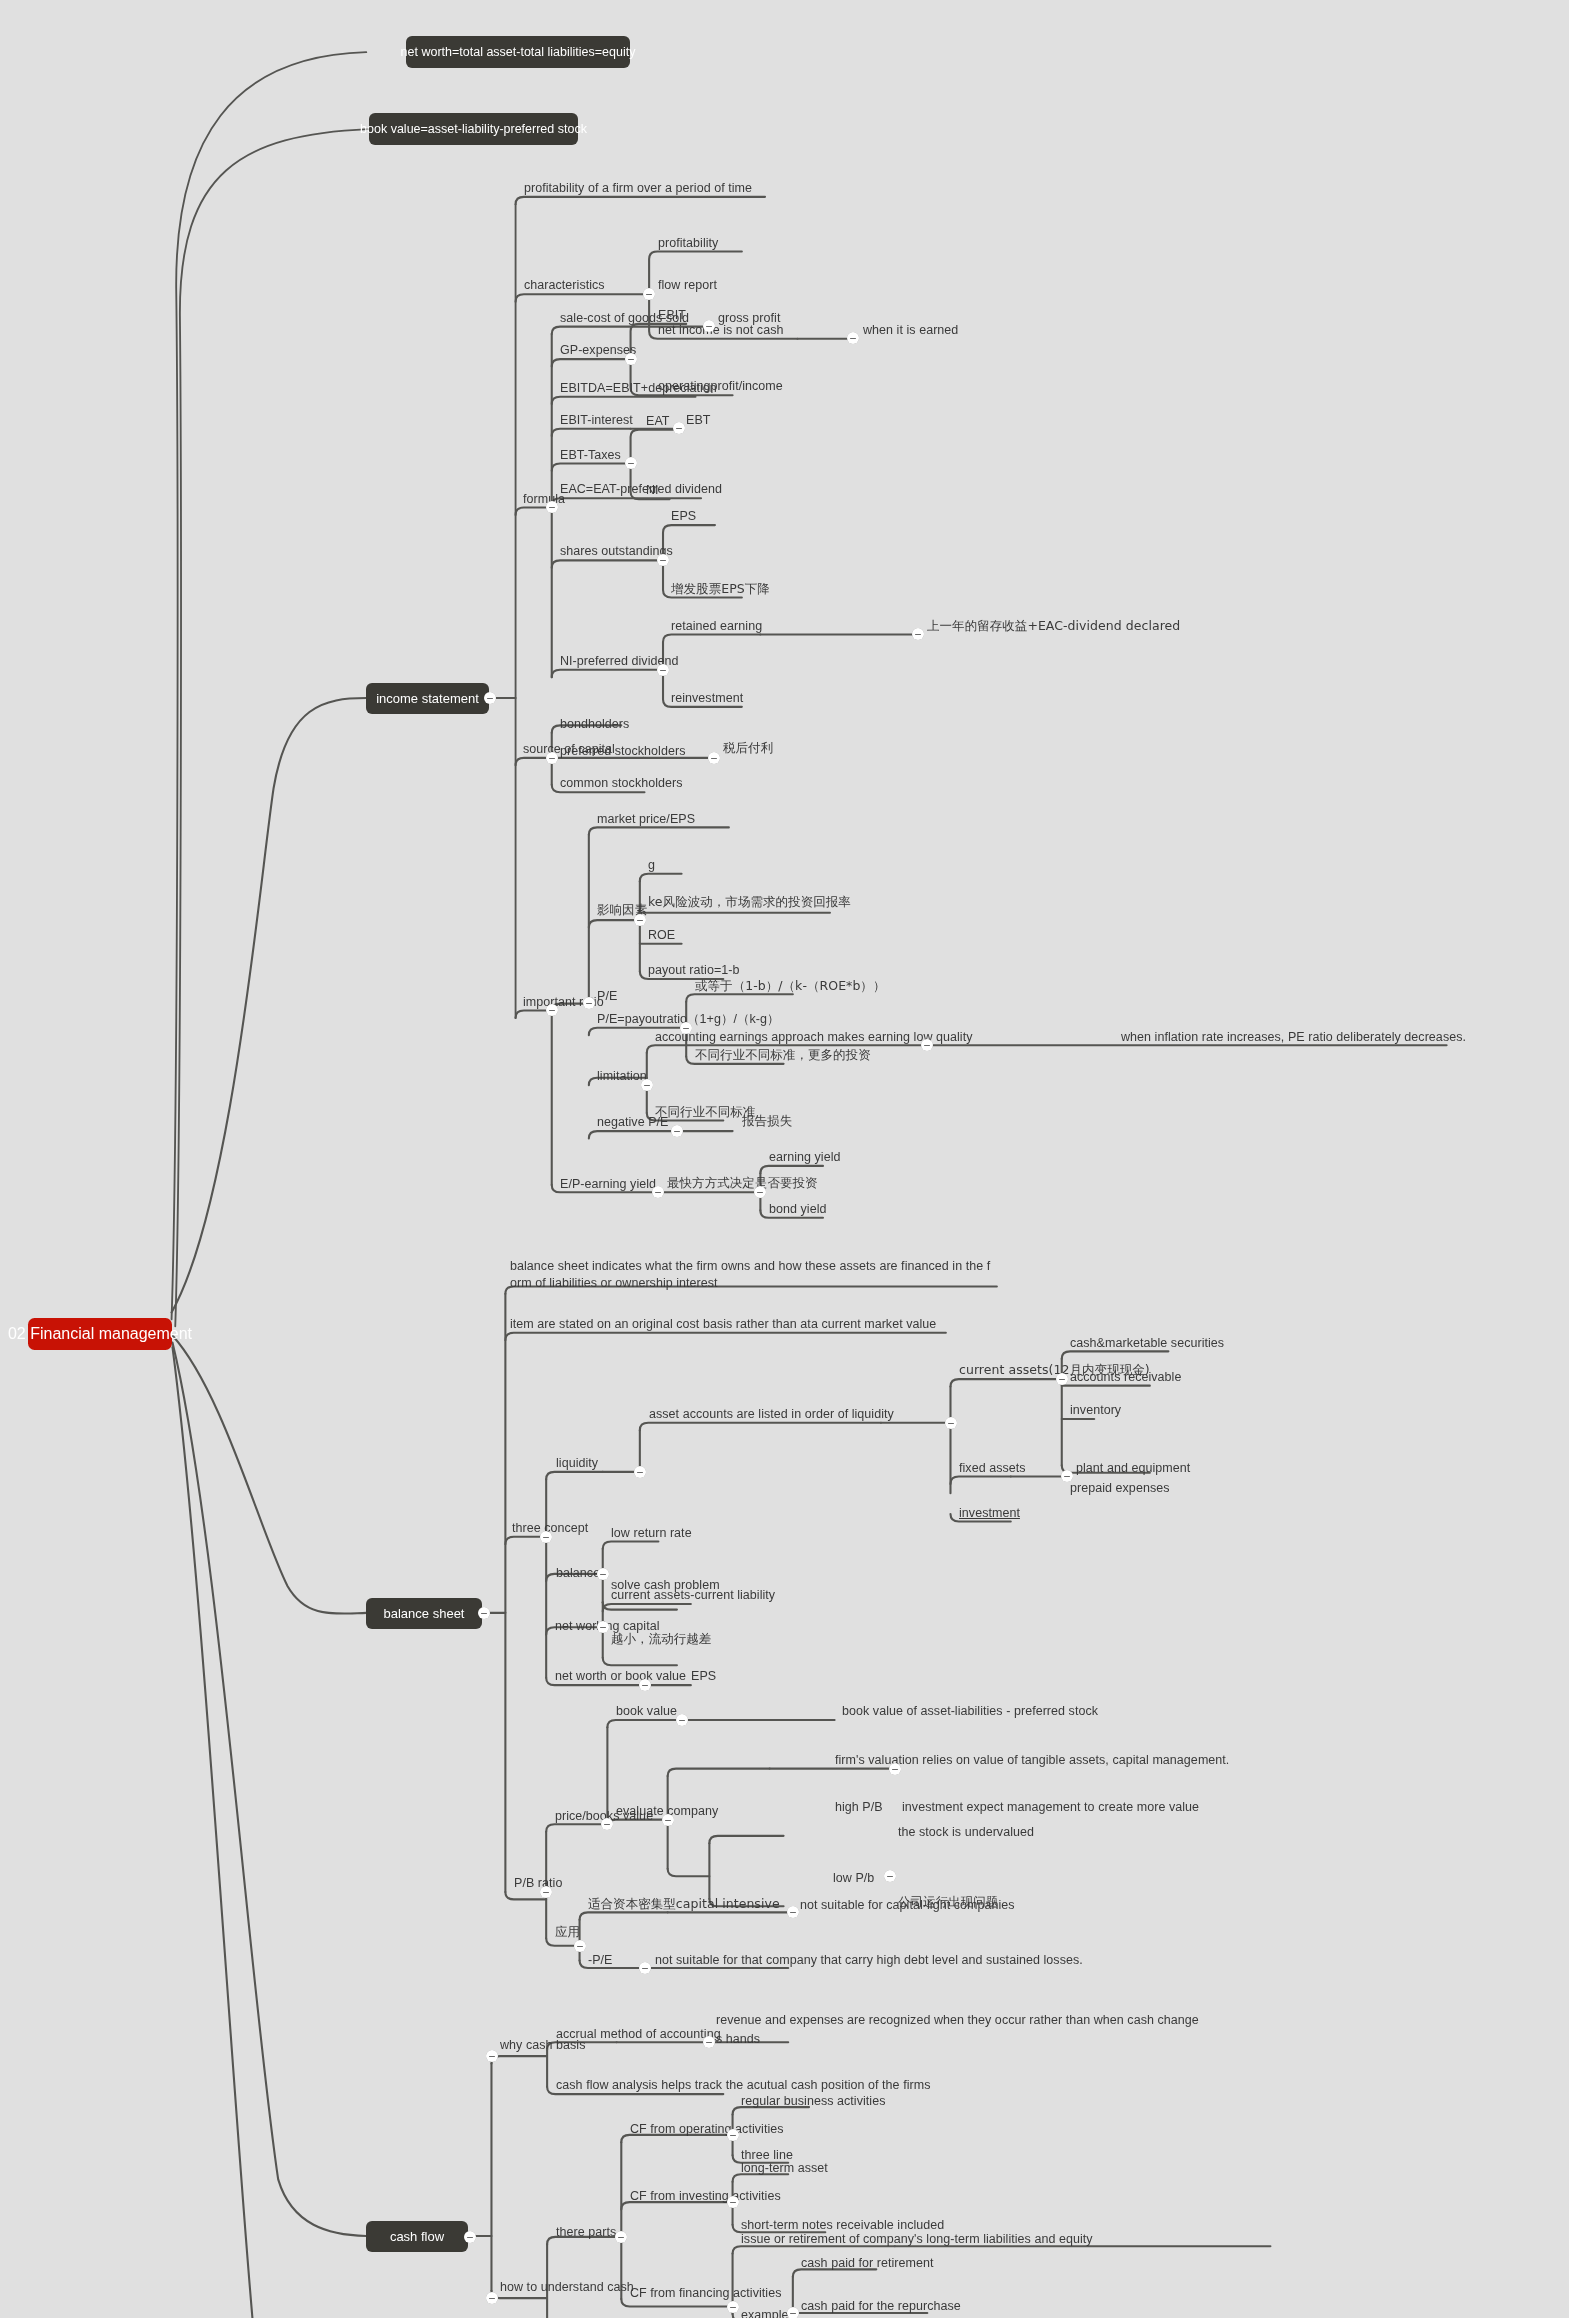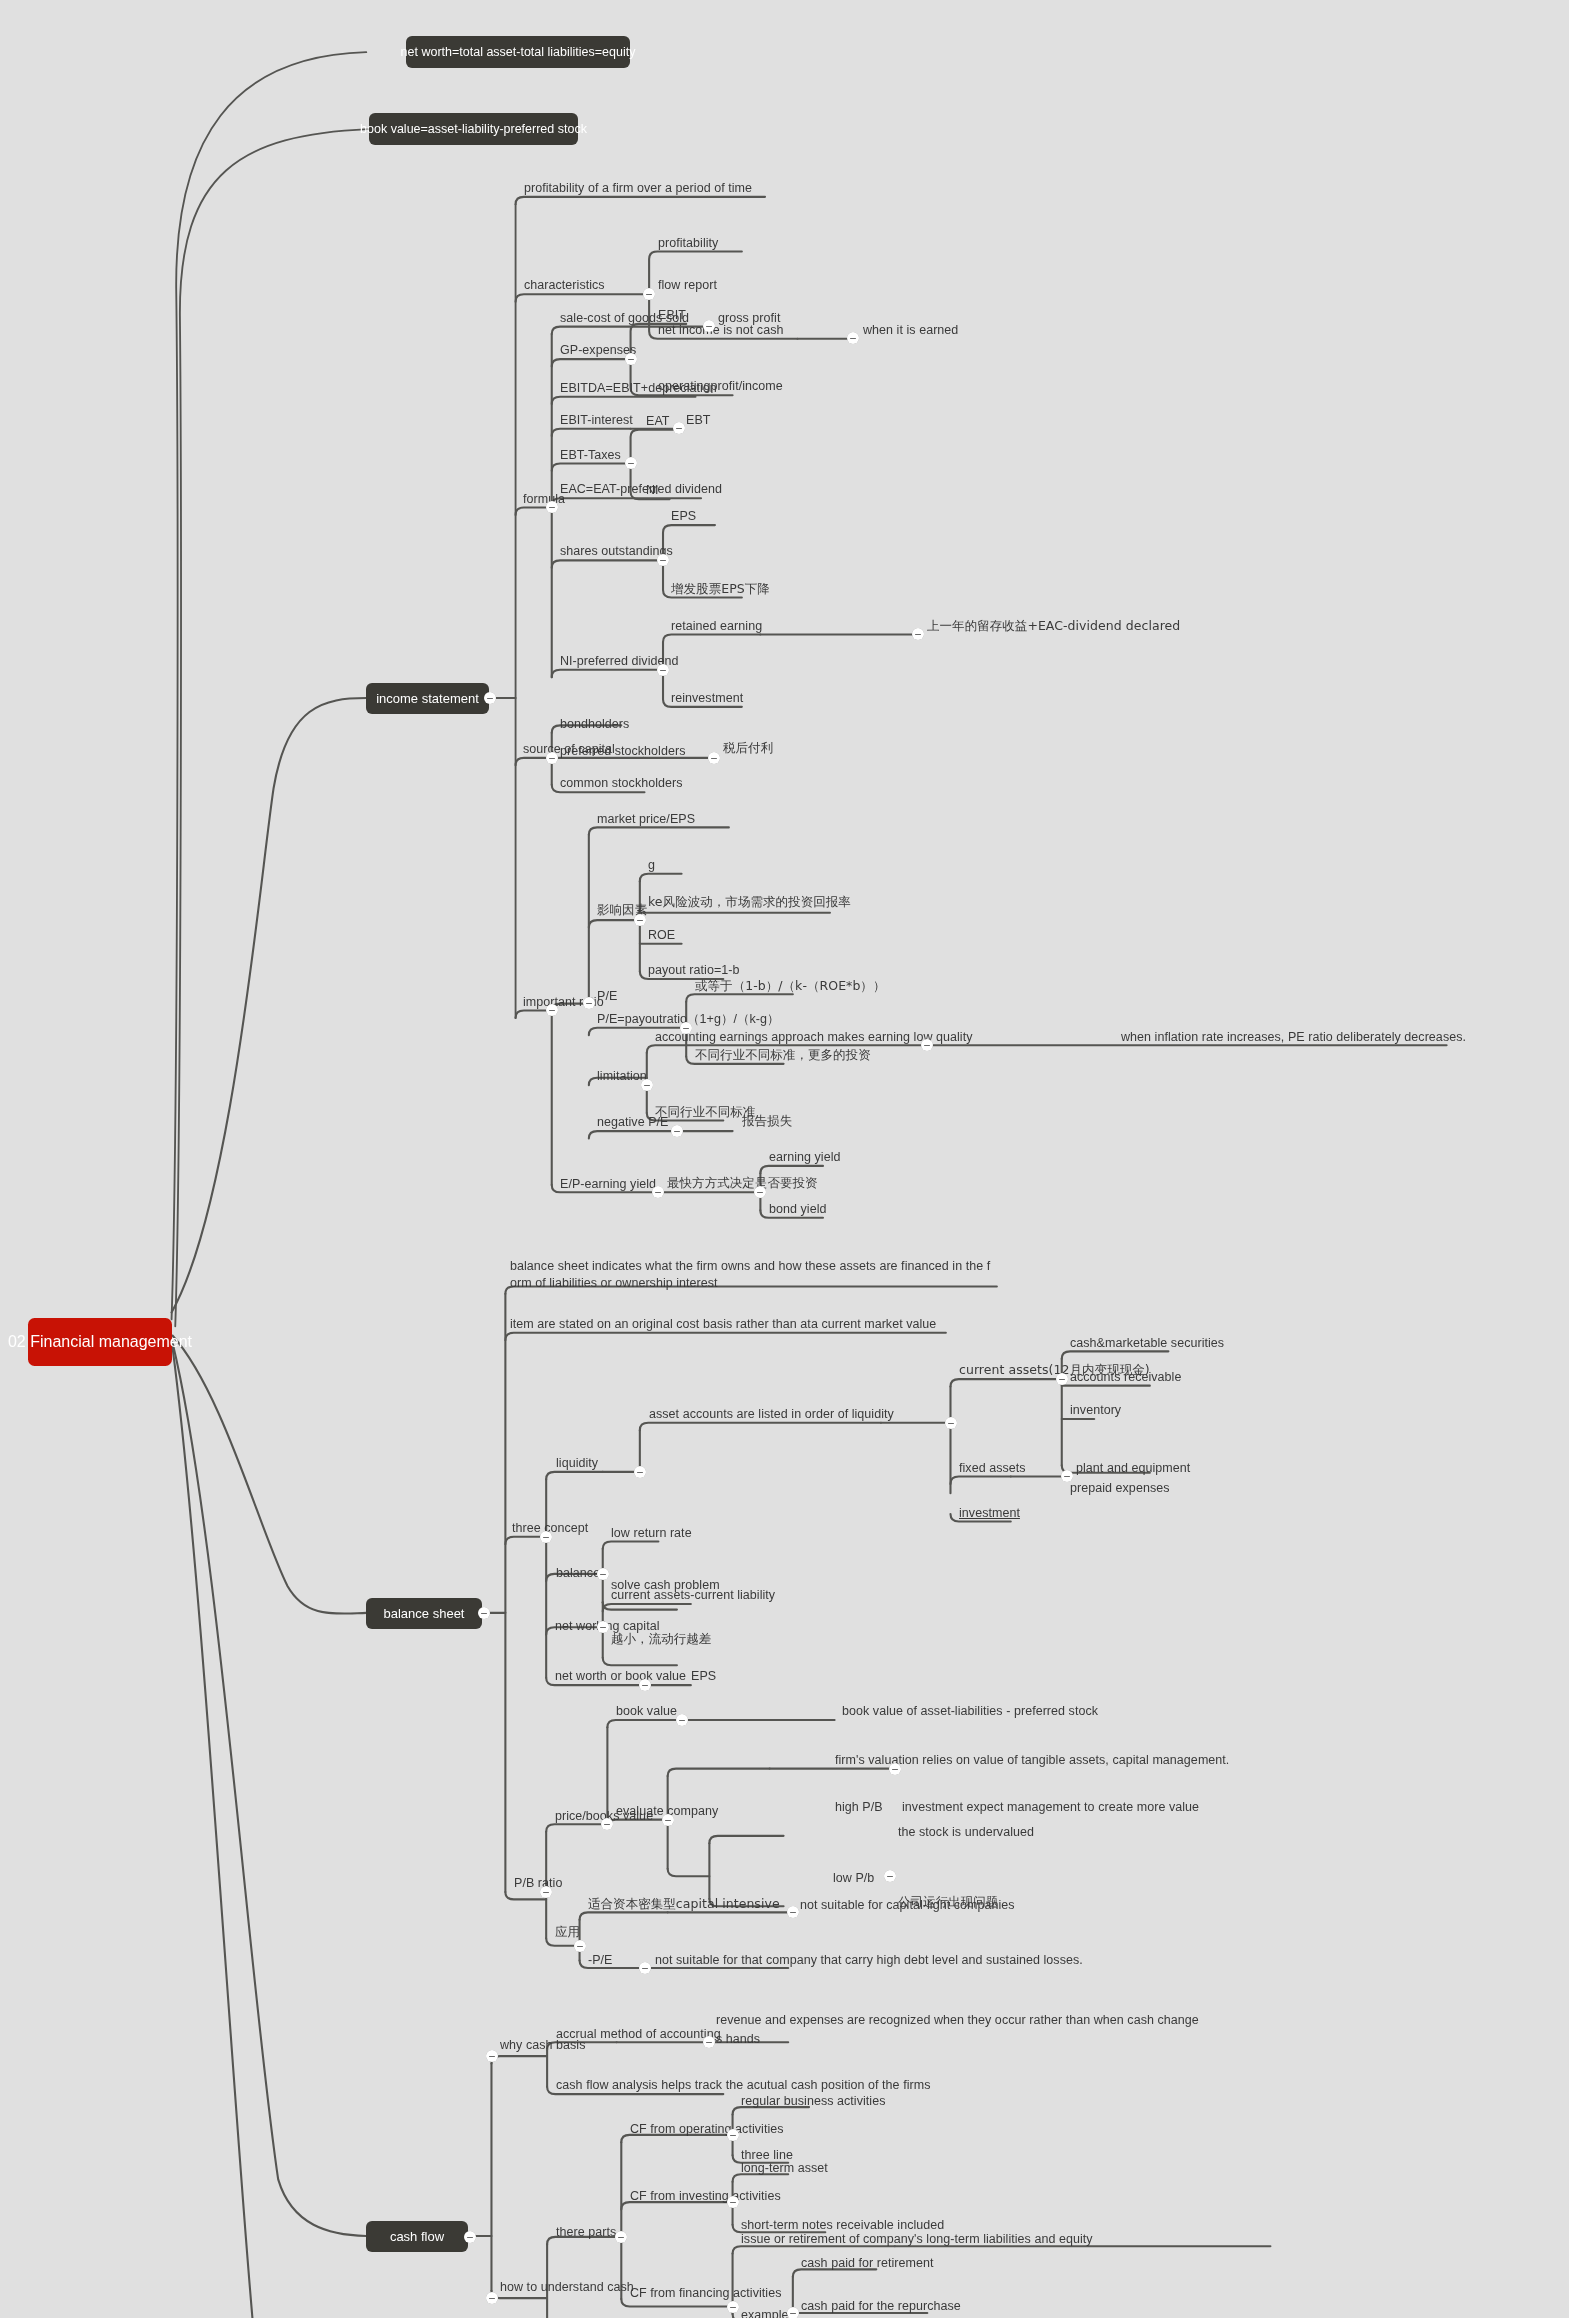--- a/index.html
+++ b/index.html
@@ -246,21 +246,21 @@
     <path d="M 1160 5480 L 1160 5560"></path>
     <path d="M 1160 5480 C 1160 5470 1166 5464 1178 5464 L 1450 5464"></path>
     <path d="M 1450 5464 L 1925 5464"></path>
     <path d="M 1160 5560 C 1160 5570 1166 5576 1178 5576 L 1390 5576"></path>
     <path d="M 1390 5576 L 1520 5576"></path>
     <path d="M 1060 5612 C 1060 5622 1066 5628 1078 5628 L 1200 5628"></path>
     <path d="M 1200 5628 L 1430 5628"></path>
   </g>
 </svg>
 
-<div class="box root" style="left:28px;top:1318px;width:144px;height:48px;">02 Financial management</div>
+<div class="box root" style="left:28px;top:1318px;width:144px;height:32px;">02 Financial management</div>
 
 <div class="box" style="left:366px;top:36px;width:224px;height:32px;font-size:12.5px;margin-left:40px;">net worth=total asset-total liabilities=equity</div>
 <div class="box" style="left:369px;top:113px;width:209px;height:32px;font-size:12.5px;">book value=asset-liability-preferred stock</div>
 
 <div class="box" style="left:366px;top:683px;width:123px;height:31px;font-size:13px;">income statement</div>
 <div class="box" style="left:366px;top:1598px;width:116px;height:31px;font-size:13px;">balance sheet</div>
 <div class="box" style="left:366px;top:2221px;width:102px;height:31px;font-size:13px;">cash flow</div>
 
 <div class="lbl" style="left:524px;top:180px;">profitability of a firm over a period of time</div>
 <div class="lbl" style="left:524px;top:277px;">characteristics</div>

